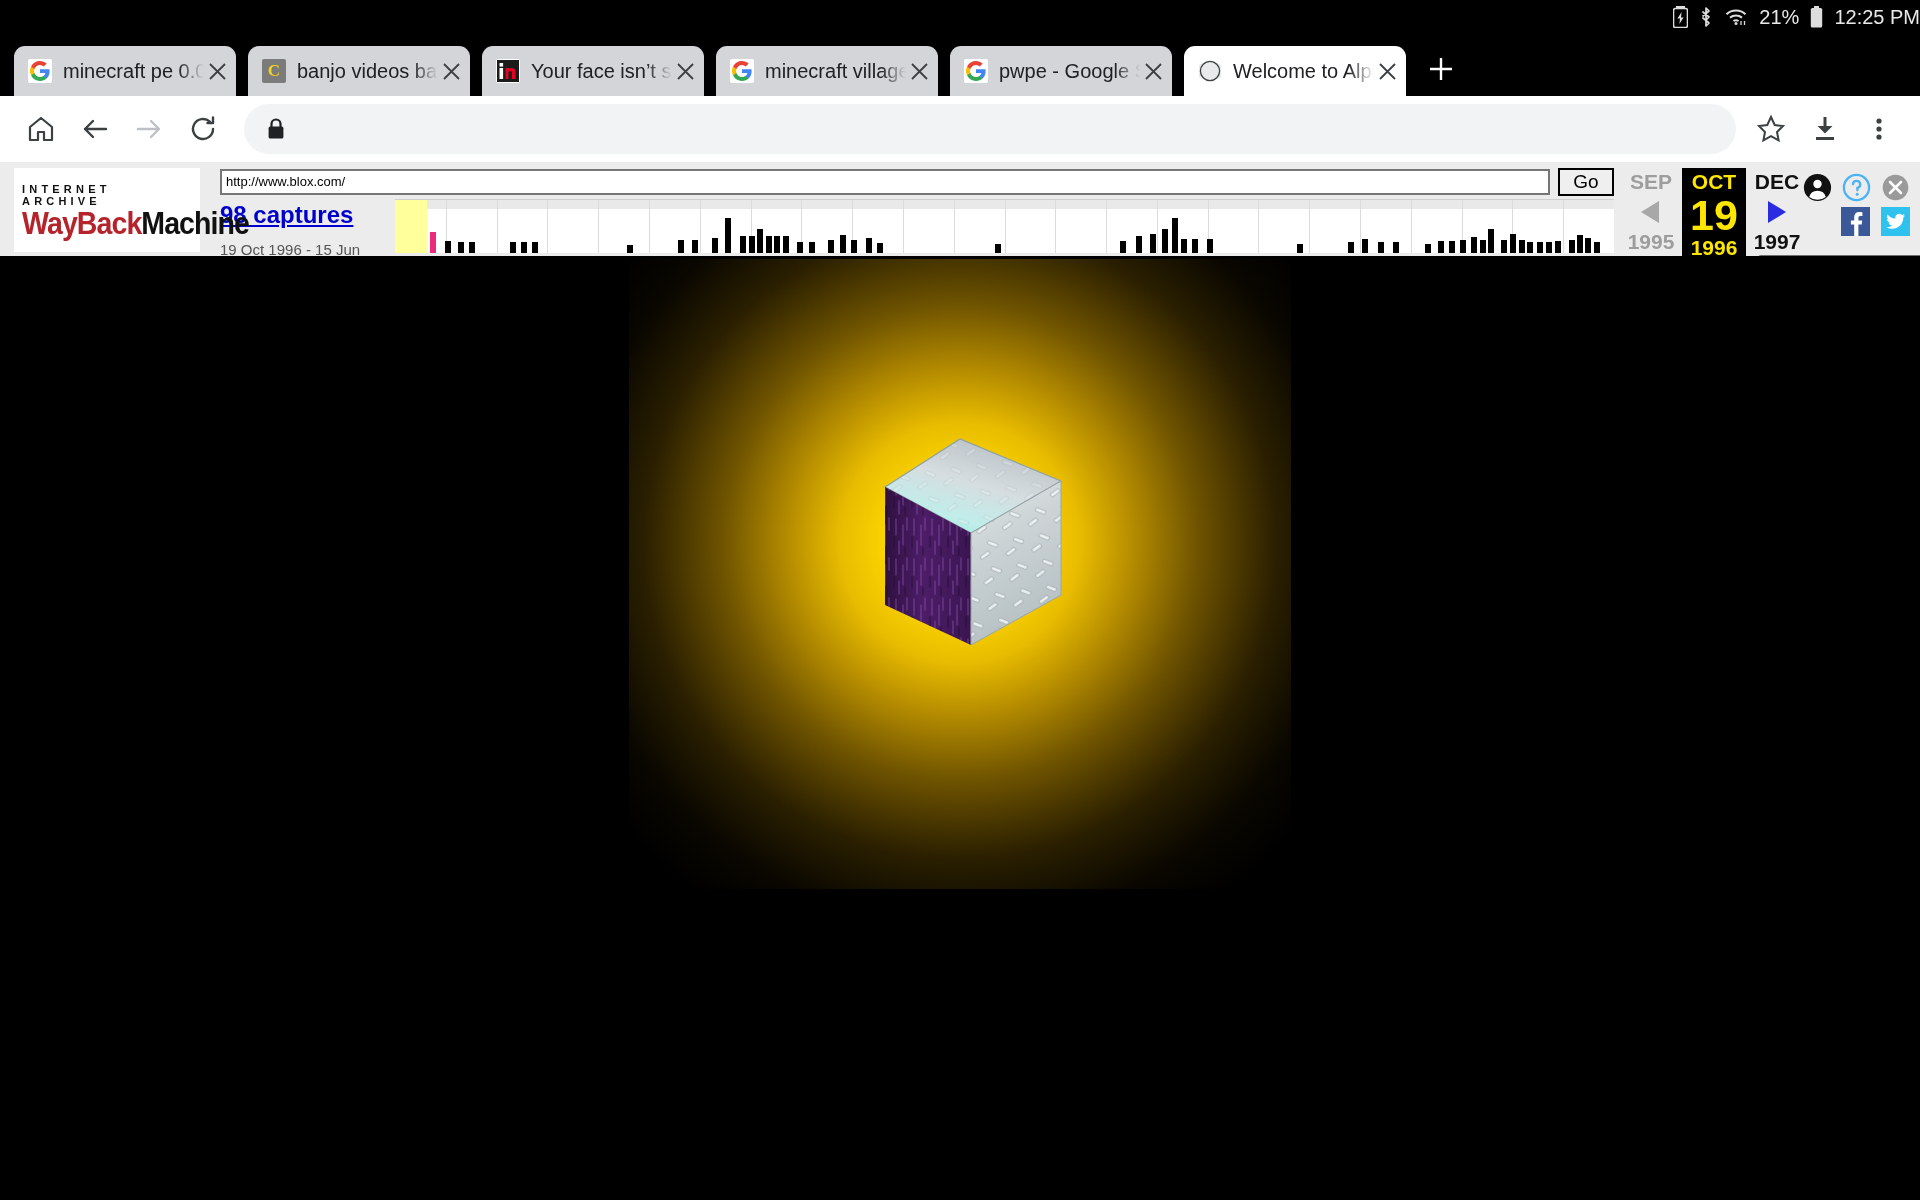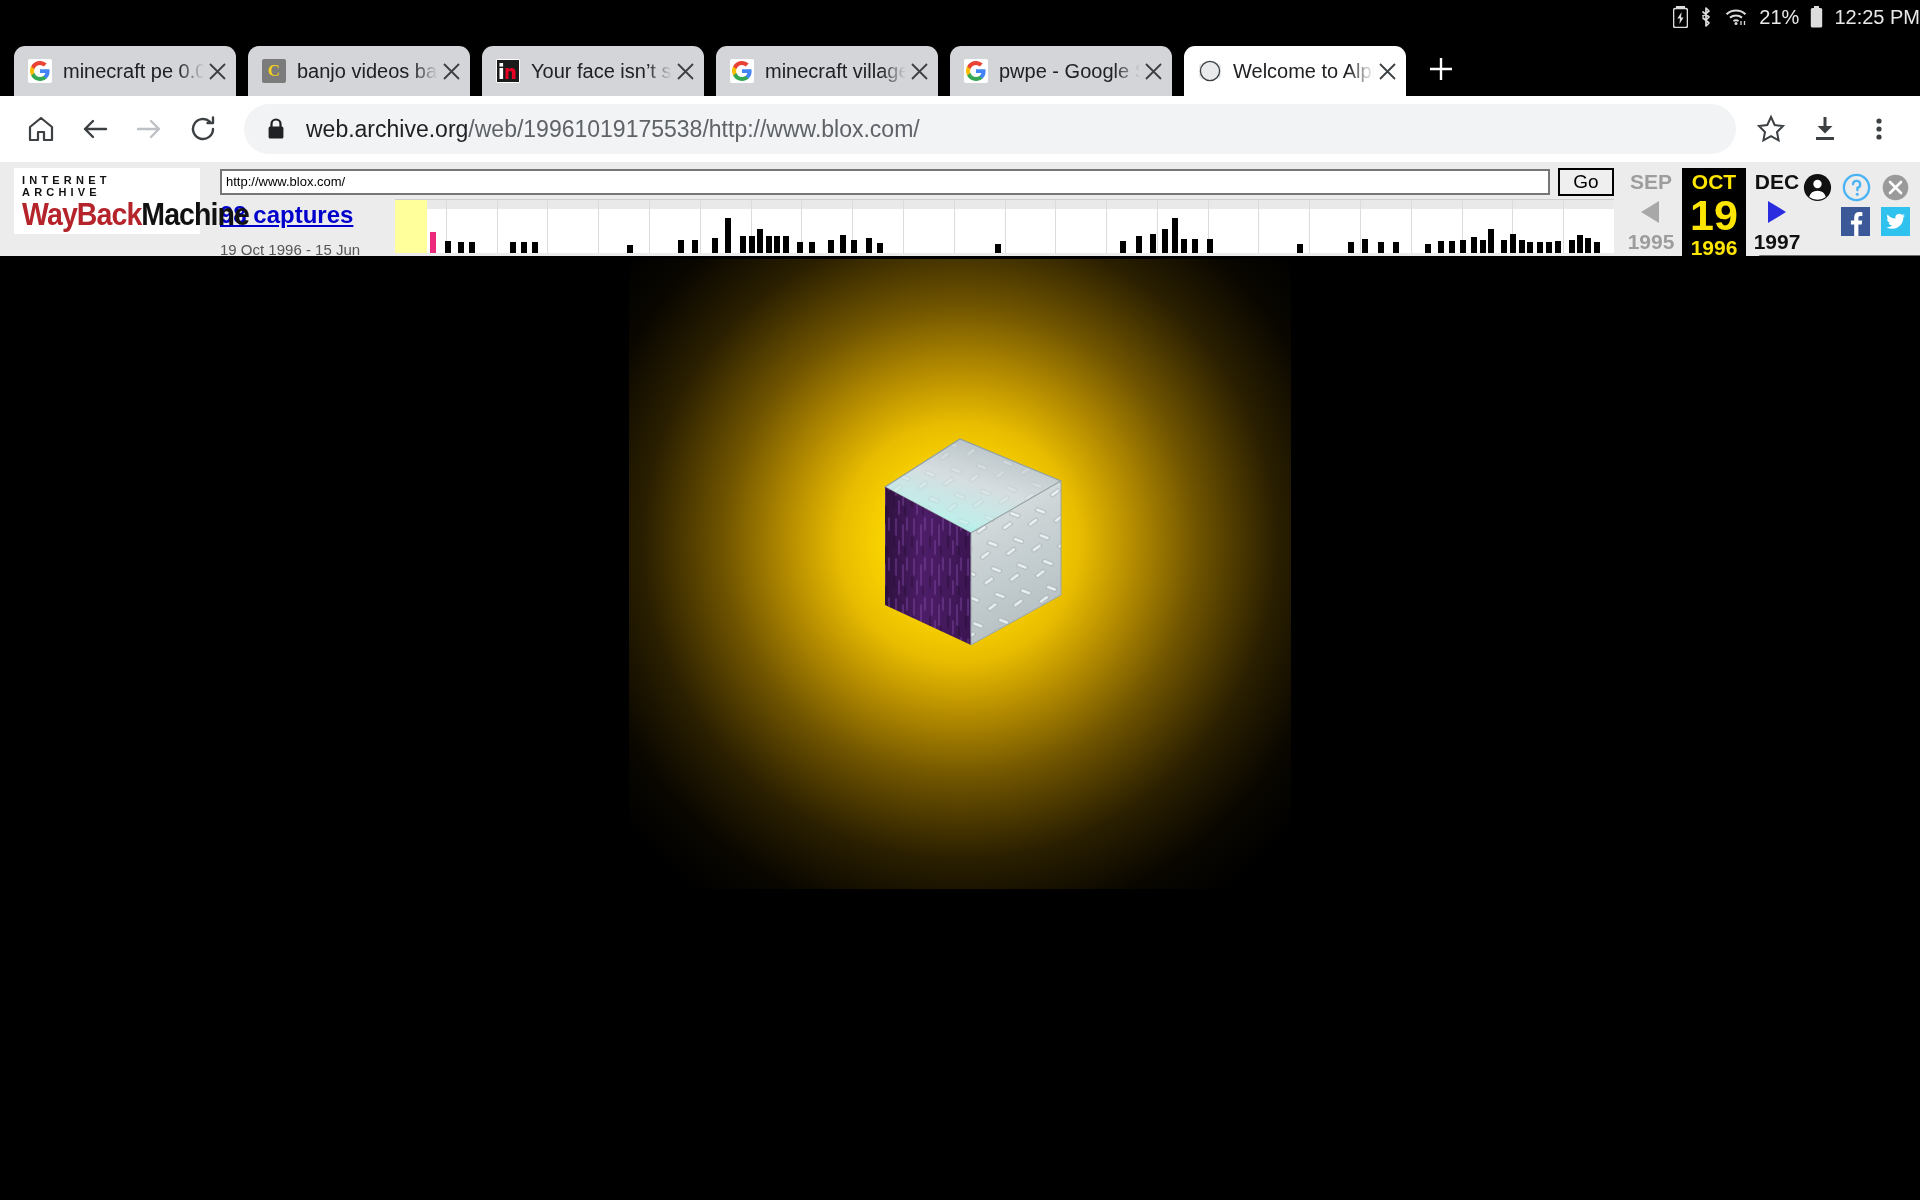--- a/index.html
+++ b/index.html
@@ -121,21 +121,21 @@
     padding: 6px 0 0 14px;
     overflow: hidden;
   }
   #wm-logo-box {
     flex: 0 0 auto;
     width: 188px;
     margin-right: 18px;
   }
   #wm-logo {
     background: #fff;
-    width: 186px; height: 66px;
+    width: 186px; height: 84px;
     padding: 6px 8px 4px 8px;
     display: flex; flex-direction: column; justify-content: center;
   }
   #wm-logo .ia-line {
     font-size: 11px; letter-spacing: 4.2px;
     color: #111; font-weight: bold;
     font-family: "Liberation Sans", sans-serif;
     margin-bottom: 2px;
   }
   #wm-logo .wbm-line {
@@ -459,21 +459,20 @@
       </svg>
   </div>
 
   <div id="omnibox">
     <span class="lock-icon">
       <svg width="20" height="24" viewBox="0 0 20 24">
           <path d="M5.5 10 V7 a4.5 4.5 0 0 1 9 0 V10" fill="none" stroke="#202124" stroke-width="2.2"></path>
           <rect x="2.6" y="9.6" width="14.8" height="12" rx="1.6" fill="#202124"></rect>
         </svg>
     </span>
-    <span class="url-text"><span class="host">web.archive.org</span><span>/web/19961019175538/http://www.blox.com/</span></span>
   </div>
 
   <div id="toolbar-right">
     <div class="nav-btn">
       <svg width="30" height="30" viewBox="0 0 30 30">
           <path d="M15 3 L18.7 11 L27 12 L21 18 L22.6 26.3 L15 22.2 L7.4 26.3 L9 18 L3 12 L11.3 11 Z" fill="none" stroke="#3c4043" stroke-width="2"></path>
         </svg>
     </div>
     <div class="nav-btn">
       <svg width="30" height="30" viewBox="0 0 30 30">

